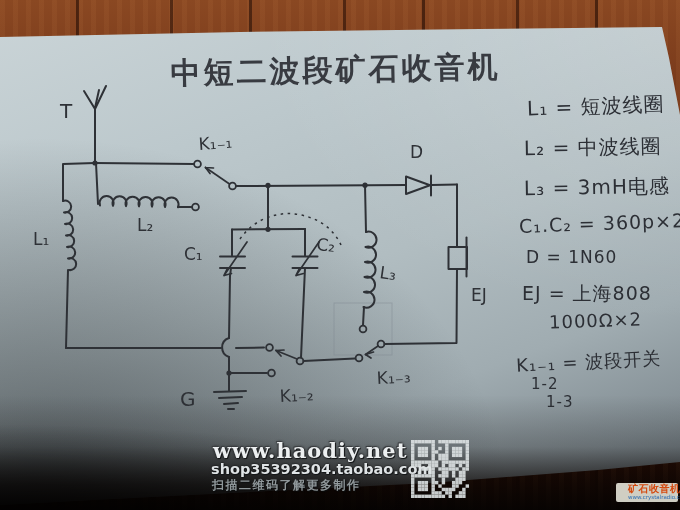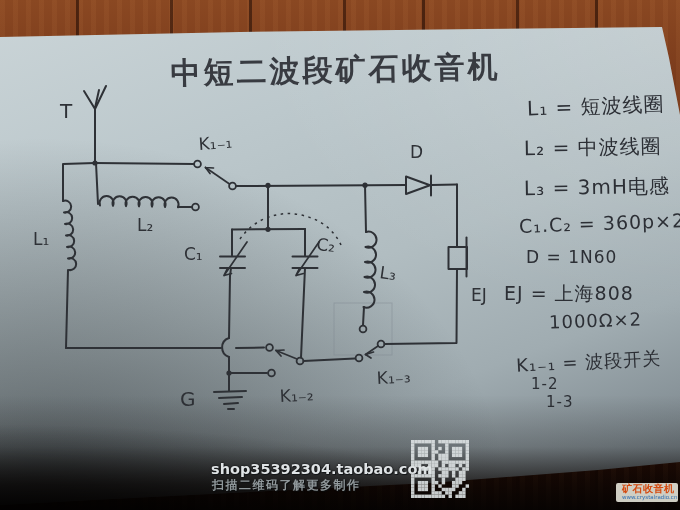--- a/index.html
+++ b/index.html
@@ -57,21 +57,21 @@
   .wm-site{left:213px;top:438px;font-family:"DejaVu Serif",serif;font-weight:bold;
     font-size:21px;letter-spacing:1px;color:#eceff0;
     text-shadow:1px 1px 0 #16181a,-1px -1px 0 #3a3d40,0 0 3px #000}
   .wm-shop{left:211px;top:461px;font-family:"DejaVu Sans",sans-serif;font-weight:bold;
     font-size:14.5px;color:#dfe3e5;text-shadow:1px 1px 0 #141618,0 0 2px #000}
   .wm-caption{left:212px;top:477px;font-size:12px;font-weight:bold;color:#8f979a;
     letter-spacing:1.5px;text-shadow:1px 1px 1px #0a0c0d}
   .qr{left:411px;top:440px;width:58px;height:58px}
 
   .badge{left:616px;top:483px;width:62px;z-index:4;background:rgba(225,223,212,.92);
-    border-radius:2px;padding:1px 6px 2px;text-align:center;line-height:1.05}
+    border-radius:2px;padding:1px 12px 2px;text-align:center;line-height:1.05}
   .badge-title{font-size:10px;font-weight:bold;color:var(--badge-accent);letter-spacing:.5px;white-space:nowrap}
   .badge-url{font-size:5.5px;color:var(--badge-link);white-space:nowrap}
 </style>
 </head>
 <body>
 
 <div class="stage">
 
   <div class="wood"></div>
   <div class="paper"></div>
@@ -190,28 +190,29 @@
     <text class="big" x="180" y="406">G</text>
     <text x="280" y="402" transform="rotate(-3 280 402)">K₁₋₂</text>
     <text x="377" y="384" transform="rotate(-3 377 384)">K₁₋₃</text>
   </svg>
 
   <div class="note" style="left:527px;top:93px;transform:rotate(-2deg)">L₁ = 短波线圈</div>
   <div class="note" style="left:524px;top:134px;transform:rotate(-1deg)">L₂ = 中波线圈</div>
   <div class="note" style="left:524px;top:174px;transform:rotate(-1deg)">L₃ = 3mH电感</div>
   <div class="note" style="left:519px;top:212px;font-size:19px;transform:rotate(-2deg)">C₁.C₂ = 360p×2</div>
   <div class="note" style="left:526px;top:247px;font-size:17px">D = 1N60</div>
-  <div class="note" style="left:504px;top:281px;font-size:19px">EJ = 上海808</div>
+  <div class="note" style="left:522px;top:281px;font-size:19px">EJ = 上海808</div>
   <div class="note" style="left:549px;top:310px;font-size:18px;transform:rotate(-2deg)">1000Ω×2</div>
   <div class="note" style="left:516px;top:350px;font-size:18px;transform:rotate(-3deg)">K₁₋₁ = 波段开关</div>
   <div class="note" style="left:531px;top:375px;font-size:15px">1-2</div>
   <div class="note" style="left:546px;top:393px;font-size:15px">1-3</div>
 
   <div class="bottom-shade"></div>
 
+  <div class="watermark wm-site">www.haodiy.net</div>
   <div class="watermark wm-shop">shop35392304.taobao.com</div>
   <div class="watermark wm-caption">扫描二维码了解更多制作</div>
   <div class="watermark qr"><svg width="58" height="58" viewBox="0 0 57.8 57.8" xmlns="http://www.w3.org/2000/svg">
         <g fill="#dde2e3" fill-opacity="0.9">
           <rect x="0.0" y="0.0" width="3.4" height="3.4"></rect>
           <rect x="0.0" y="3.4" width="3.4" height="3.4"></rect>
           <rect x="0.0" y="6.8" width="3.4" height="3.4"></rect>
           <rect x="0.0" y="10.2" width="3.4" height="3.4"></rect>
           <rect x="0.0" y="13.6" width="3.4" height="3.4"></rect>
           <rect x="0.0" y="17.0" width="3.4" height="3.4"></rect>

